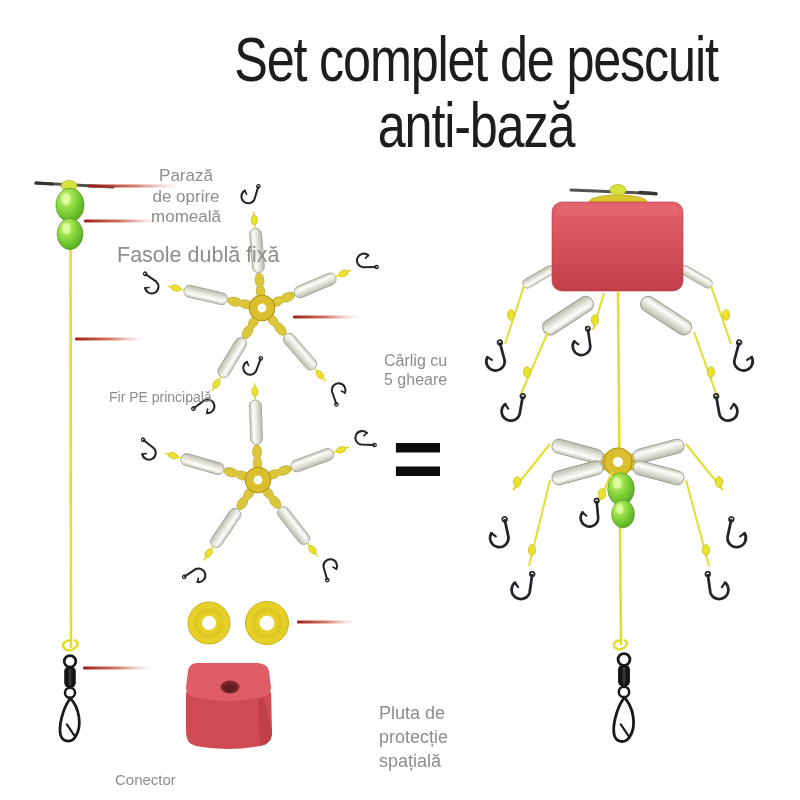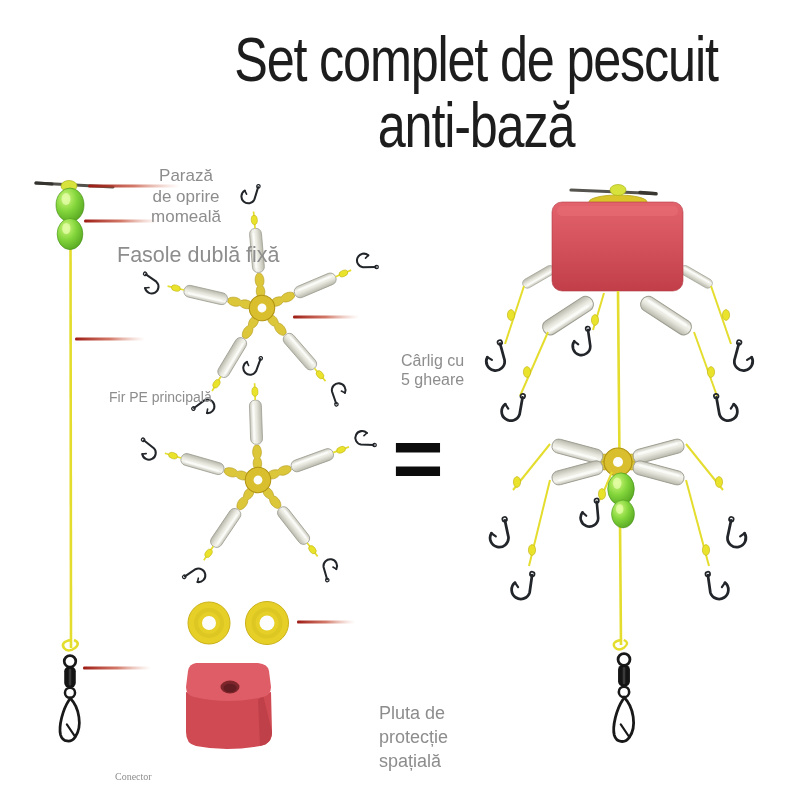--- a/index.html
+++ b/index.html
@@ -6,23 +6,23 @@
   .stage{position:relative;width:800px;height:800px;background:#ffffff;overflow:hidden;
          font-family:"Liberation Sans",sans-serif;}
   svg.scene{position:absolute;left:0;top:0;width:800px;height:800px;}
   .title{position:absolute;left:76px;top:26px;width:800px;text-align:center;
          color:#1d1d1d;font-size:63px;line-height:66px;letter-spacing:-1.5px;
          transform:scaleX(0.8);transform-origin:400px 0;}
   .lbl{position:absolute;color:#8d8d8d;white-space:pre-line;}
   .lbl-stopper{left:138px;top:166px;width:96px;text-align:center;font-size:17px;line-height:20.5px;}
   .lbl-bean{left:117px;top:243px;font-size:21.5px;}
   .lbl-line{left:109px;top:389px;font-size:14px;}
-  .lbl-hook{left:384px;top:351px;font-size:16px;line-height:19px;margin-left:17px;}
+  .lbl-hook{left:384px;top:351px;font-size:16px;line-height:19px;}
   .lbl-float{left:379px;top:701px;width:122px;text-align:left;font-size:18px;line-height:24px;}
-  .lbl-conn{left:115px;top:771px;font-size:10px;font-family:Liberation Serif, serif;}
+  .lbl-conn{left:115px;top:771px;font-size:15px;}
   .equals{position:absolute;left:388px;top:414px;width:60px;text-align:center;
           font-size:88px;font-weight:bold;line-height:88px;color:#0c0c0c;}
 </style>
 </head>
 <body>
 
 <div class="stage">
 
 <svg class="scene" viewBox="0 0 800 800">
   <defs>

